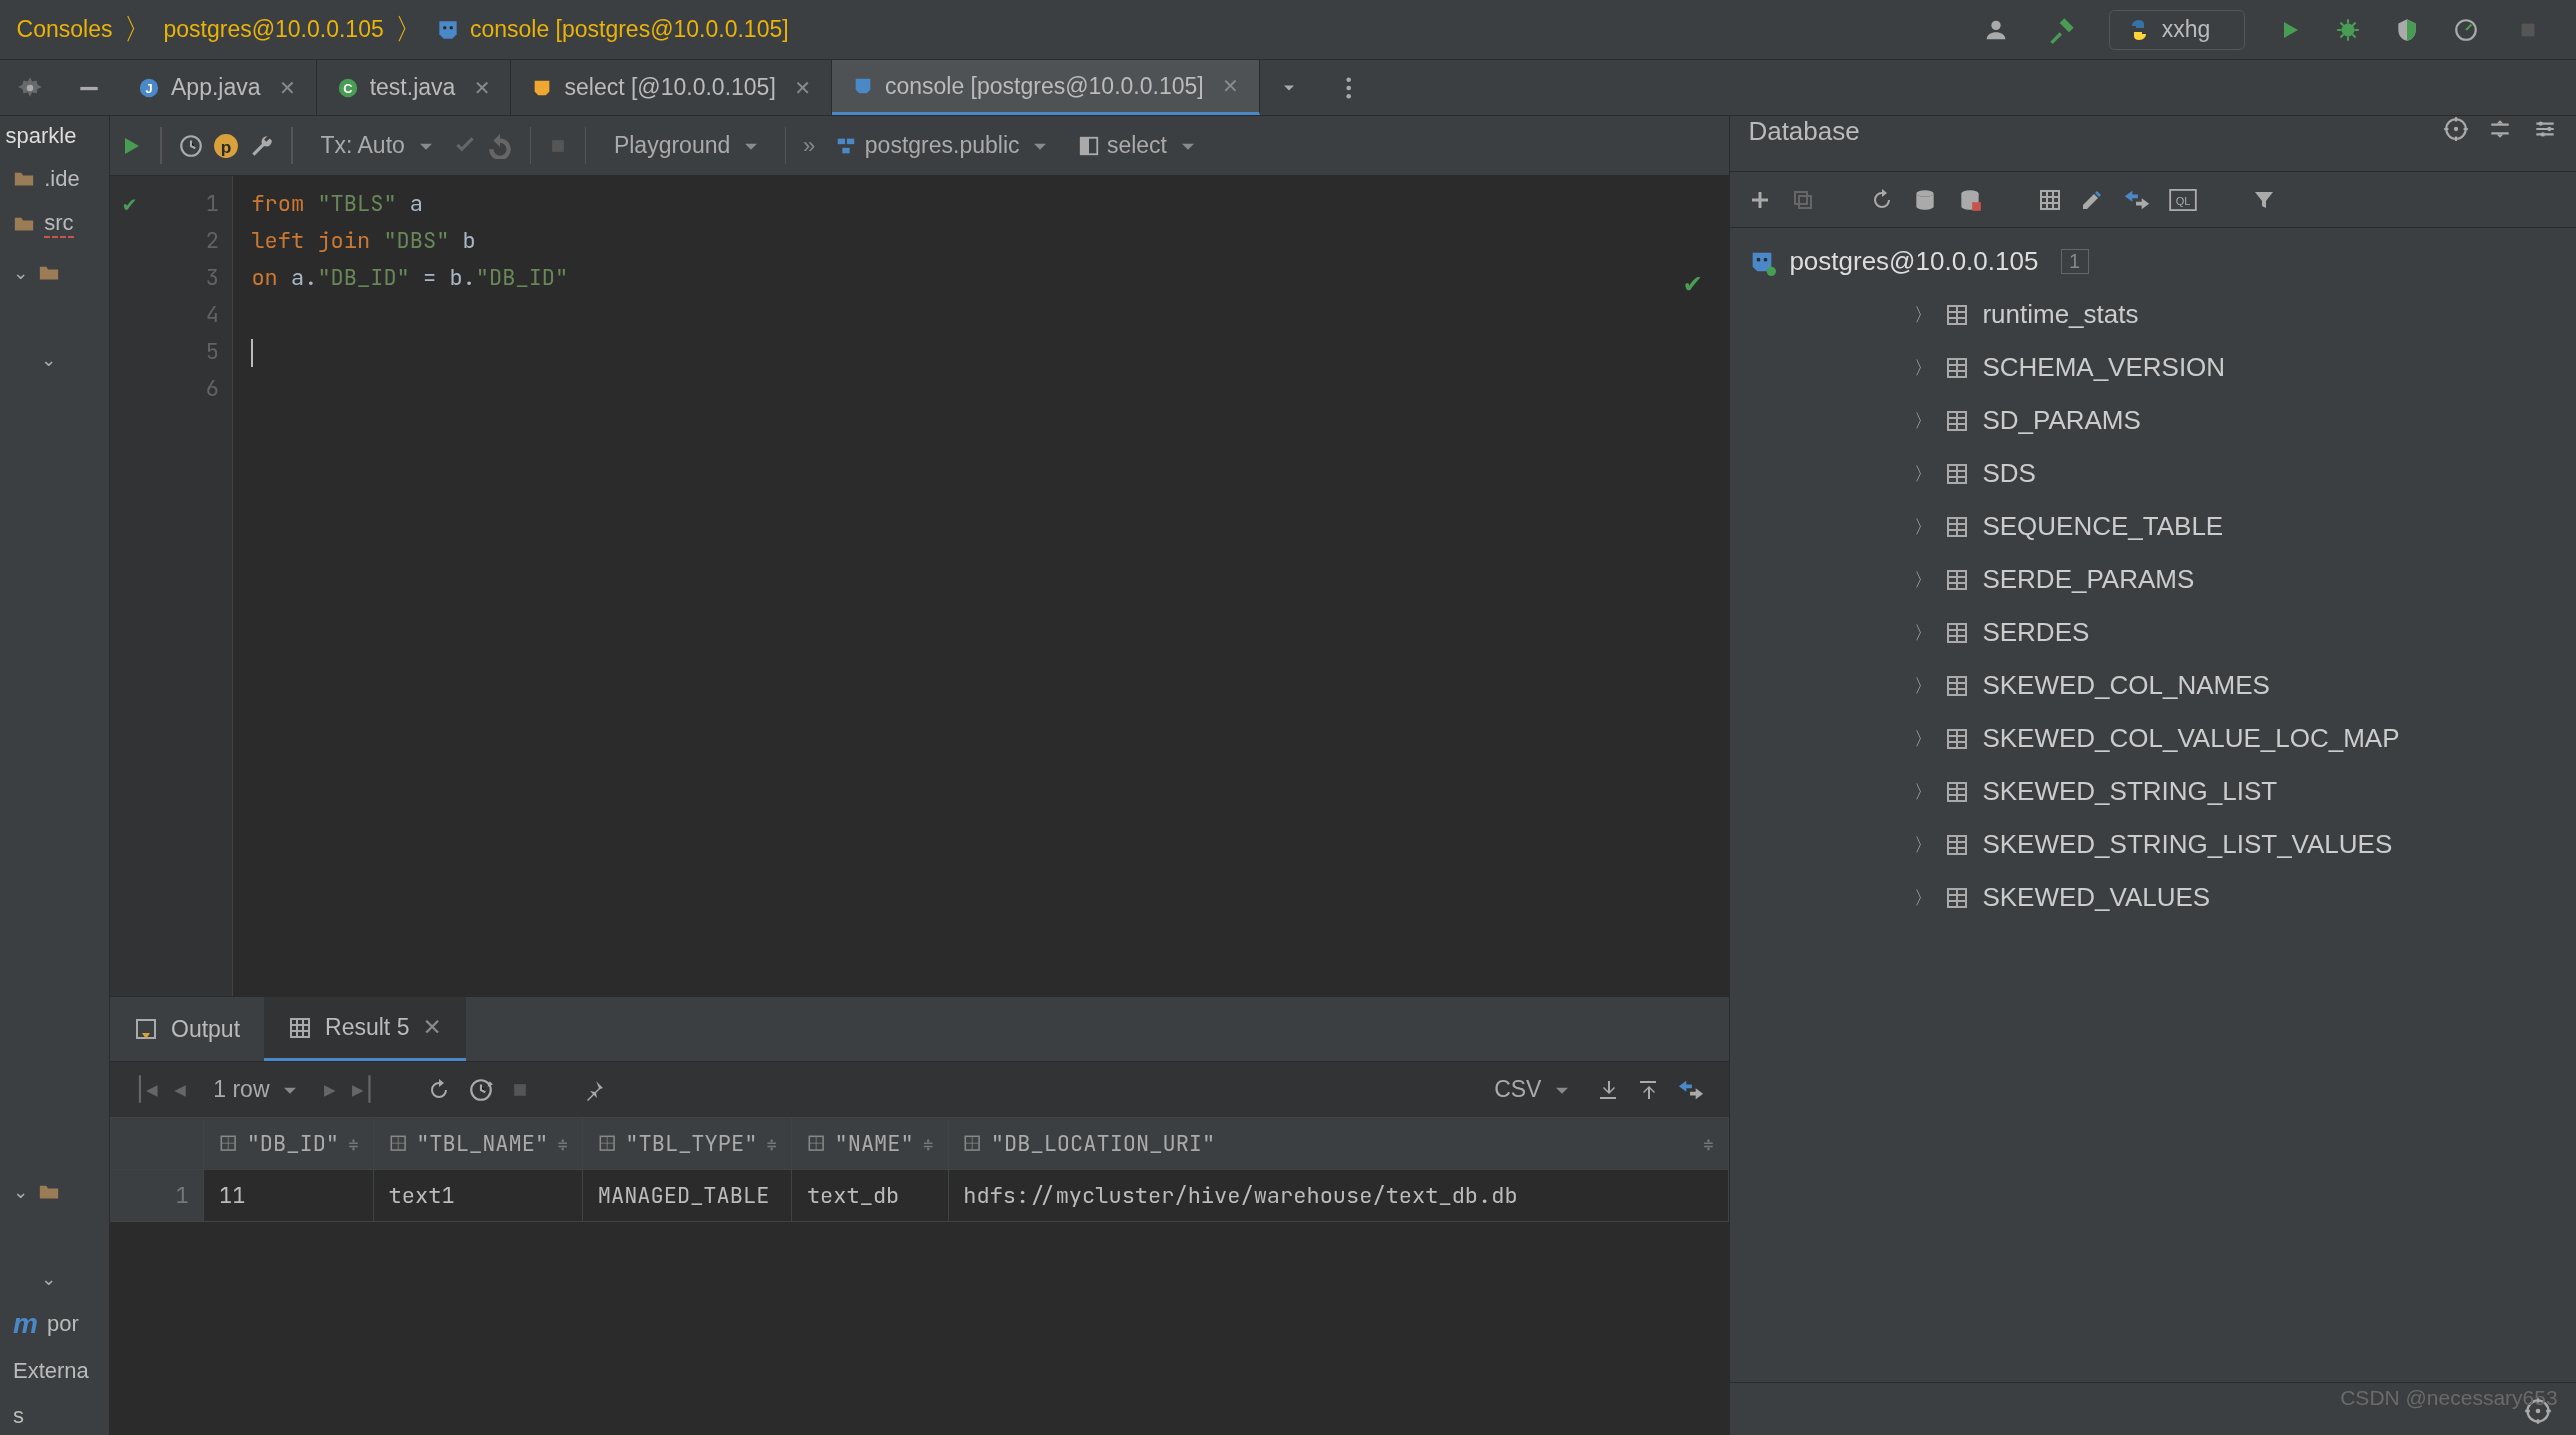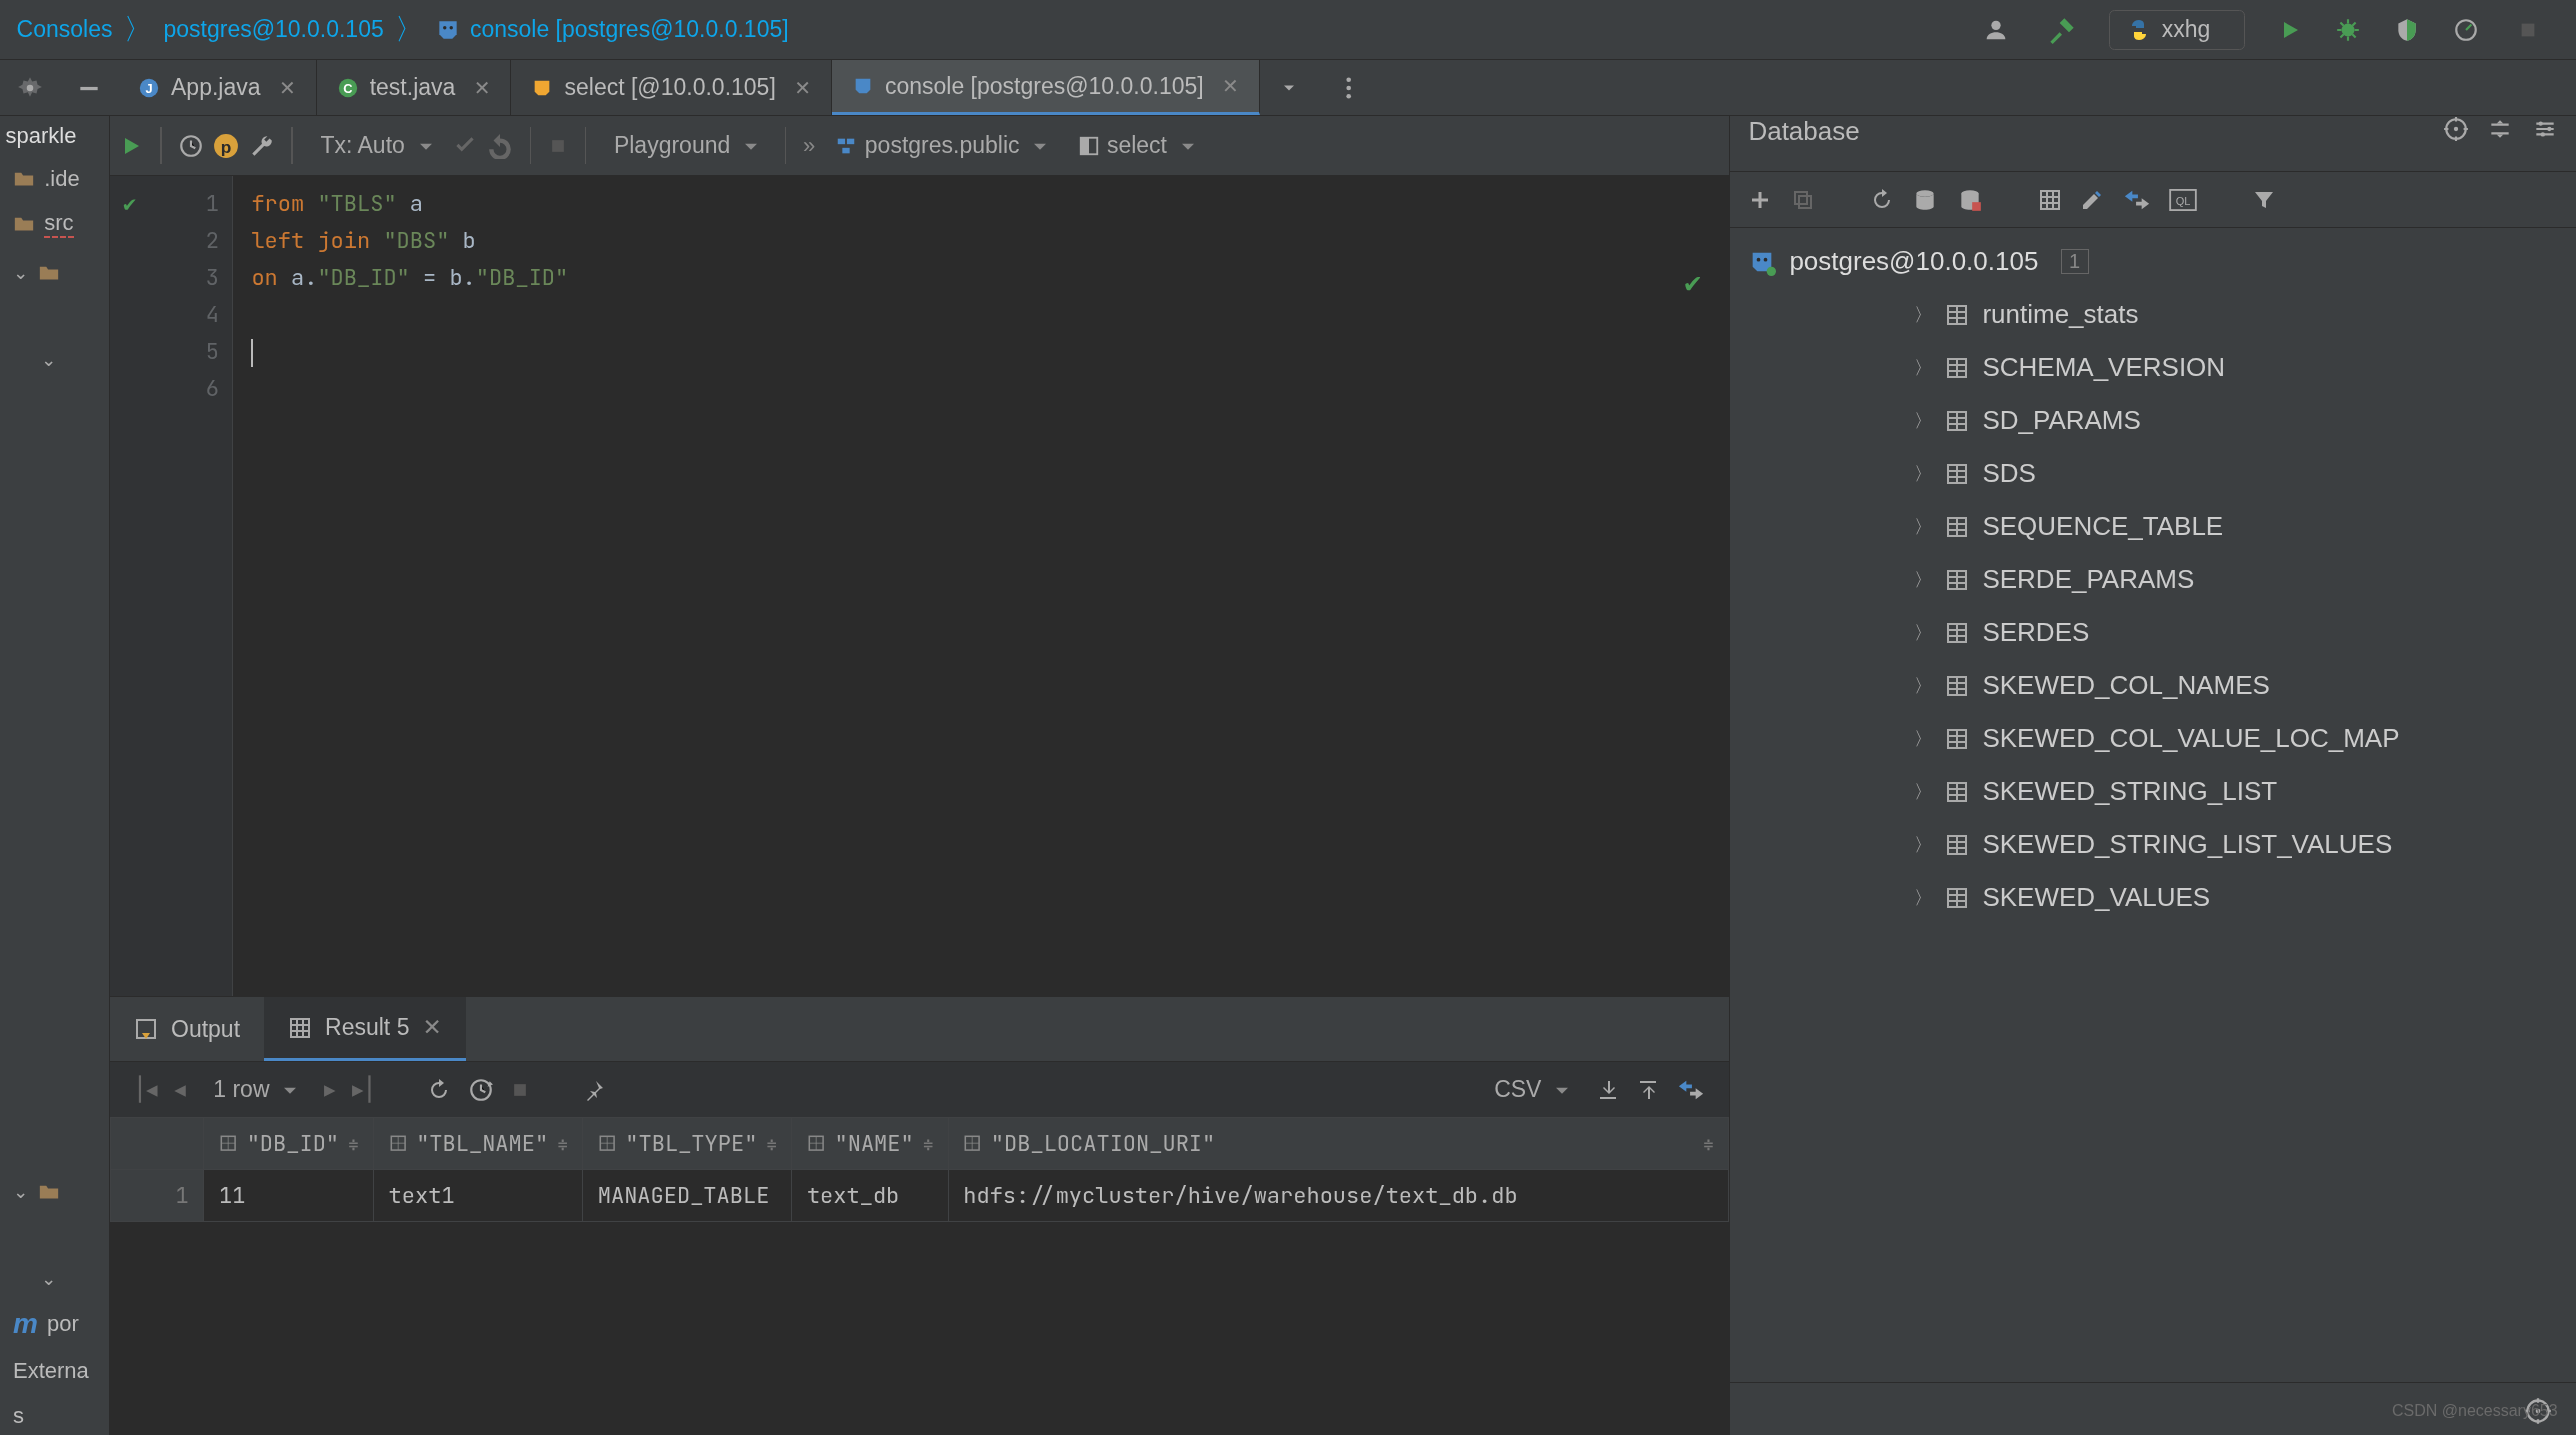--- a/index.html
+++ b/index.html
@@ -3,21 +3,21 @@
 <meta charset="utf-8">
 <style>
   html,body{margin:0;padding:0;background:#2b2b2b;color:#bbb;font:23px "Segoe UI",sans-serif;overflow:hidden}
   body{width:2576px;height:1436px}
   svg{display:block}
   .mono{font-family:"JetBrains Mono","Consolas",monospace}
 
   
   .nav{height:59px;background:#3c3f41;display:flex;align-items:center;border-bottom:1.8px solid #2b2b2b}
   .crumb{display:flex;align-items:center;gap:9.2px;padding:0 16.6px;height:100%}
-  .crumb span{color:#0ea5e9}
+  .crumb span{color:#eab308}
   .chevron{color:#6e6e6e;font-size:29px;padding:0 1.8px}
   .nav-right{margin-left:auto;display:flex;align-items:center;gap:33px;padding-right:37px}
   .interp{display:flex;align-items:center;gap:11px;border:0.9px solid #555;border-radius:5.5px;padding:5.5px 16.6px}
   .tri-down{color:#8a8a8a;font-size:16.6px;margin-left:5.5px}
 
   
   .tabbar{height:55px;background:#3c3f41;display:flex;align-items:stretch;border-bottom:1.8px solid #2b2b2b}
   .tool-slot{width:59px;display:flex;align-items:center;justify-content:center}
   .ftab{display:flex;align-items:center;gap:11px;padding:0 20px;border-right:1.8px solid #2b2b2b}
   .ftab.active{background:#4e5254;border-bottom:3.7px solid #4a88c7}
@@ -73,21 +73,21 @@
   .rtool{height:55px;display:flex;align-items:center;gap:16.6px;padding:0 24px;background:#313335;border-top:1.8px solid #2b2b2b}
   .rtool .spacer{flex:1}
 
   .rgrid{background:#2b2b2b;flex:1}
   table{border-collapse:collapse;width:100%;font-size:22px}
   th,td{border:0.9px solid #404244;padding:11px 14.7px;text-align:left;color:#bbb}
   th{background:#3c3f41;color:#aaa;font-weight:normal}
   th .hdr{display:flex;align-items:center;gap:9.2px}
   th .sort{margin-left:auto;color:#777;font-size:16.6px}
   .rownum{width:64px;text-align:right;color:#777;background:#3c3f41}
-  .watermark{position:fixed;right:18.4px;bottom:15px;color:#6a6a6a;font-size:16px}
+  .watermark{position:fixed;right:18.4px;bottom:25px;color:#6a6a6a;font-size:21px}
 
   
   .ic{display:inline-flex;align-items:center;justify-content:center}
 </style>
 </head>
 <body>
 
 <div class="nav">
   <div class="crumb">
     <span>Consoles</span>

